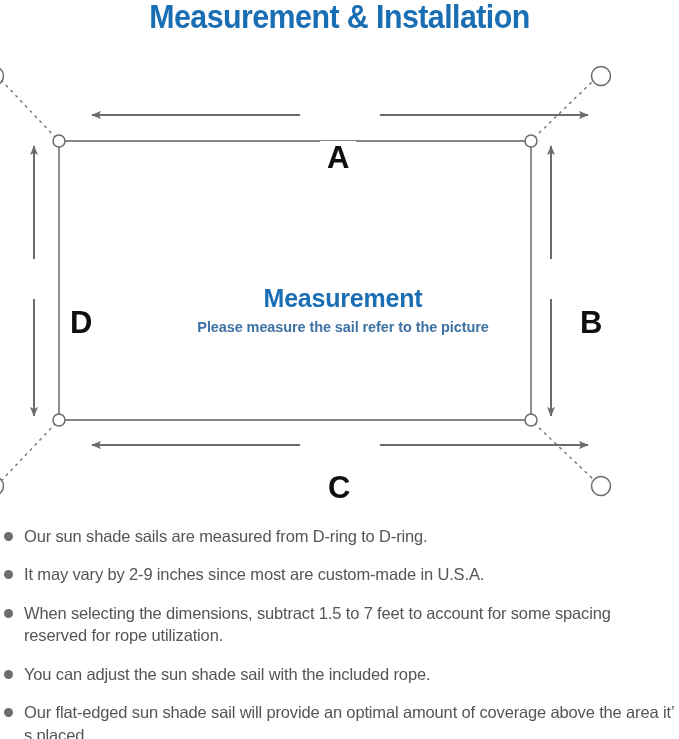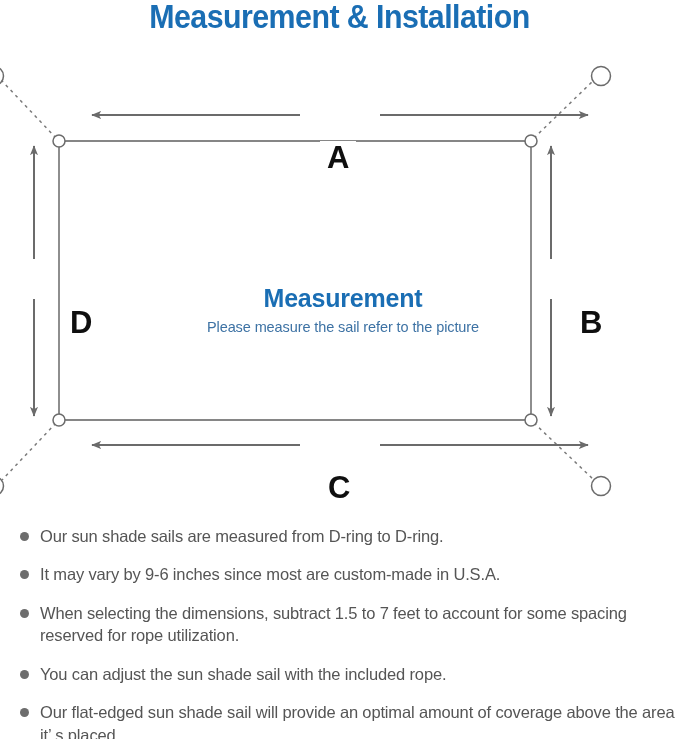--- a/index.html
+++ b/index.html
@@ -74,40 +74,40 @@
     font-family: Liberation Sans, sans-serif;
     font-size: 25px;
     font-weight: bold;
     color: #1a6eb4;
     letter-spacing: -0.2px;
     line-height: 1.15;
   }
   .center-sub {
     font-family: "Liberation Sans", sans-serif;
     font-size: 14.5px;
-    font-weight: normal;
+    font-weight: bold;
     color: #3d72a4;
     margin-top: 6px;
     letter-spacing: -0.1px;
     line-height: 1.2;
   }
 
   
   .notes {
     position: absolute;
     left: 0;
     top: 525px;
     width: 679px;
   }
   .note-row {
     position: relative;
     display: flex;
     align-items: flex-start;
     margin-bottom: 16px;
-    padding-left: 20px;
+    padding-left: 4px;
     padding-right: 4px;
     justify-content: space-between;
   }
   .note-bullet {
     flex: 0 0 auto;
     width: 9px;
     height: 9px;
     border-radius: 50%;
     background: #6d6d6d;
     margin-top: 7px;
@@ -178,21 +178,21 @@
     </div>
   </div>
 
   <div class="notes">
     <div class="note-row">
       <span class="note-bullet"></span>
       <span class="note-text">Our sun shade sails are measured from D-ring to D-ring.</span>
     </div>
     <div class="note-row">
       <span class="note-bullet"></span>
-      <span class="note-text">It may vary by 9-6 inches since most are custom-made in U.S.A.</span>
+      <span class="note-text">It may vary by 2-9 inches since most are custom-made in U.S.A.</span>
     </div>
     <div class="note-row">
       <span class="note-bullet"></span>
       <span class="note-text">When selecting the dimensions, subtract 1.5 to 7 feet to account for some spacing reserved for rope utilization.</span>
     </div>
     <div class="note-row">
       <span class="note-bullet"></span>
       <span class="note-text">You can adjust the sun shade sail with the included rope.</span>
     </div>
     <div class="note-row">

